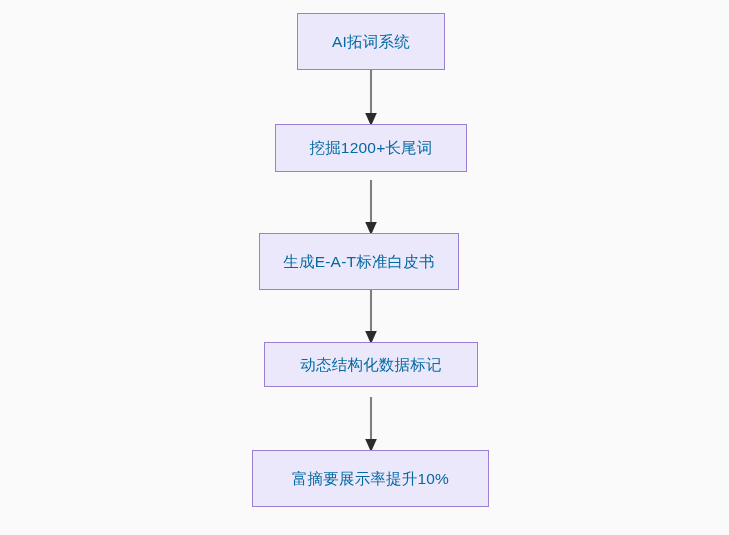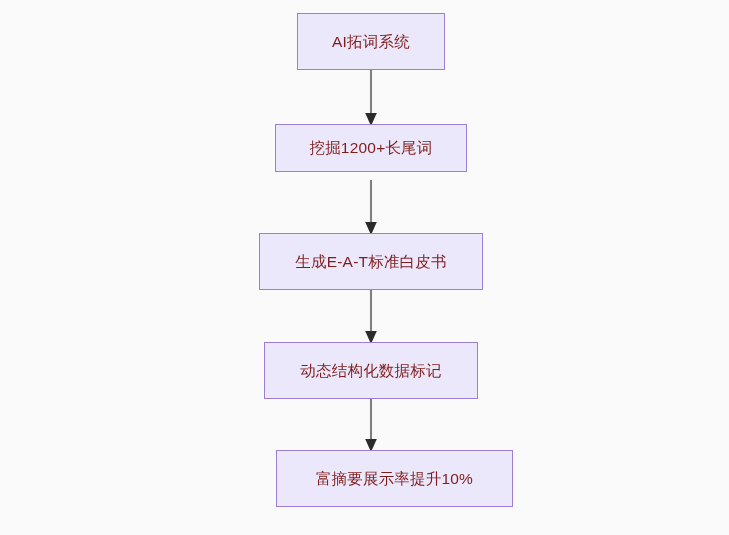--- a/index.html
+++ b/index.html
@@ -19,21 +19,21 @@
     height: 535px;
   }
   .node {
     position: absolute;
     box-sizing: border-box;
     background: #ece8fb;
     border: 1.6px solid #9c7fd4;
     display: flex;
     align-items: center;
     justify-content: center;
-    color: #7f1d1d;
+    color: #0369a1;
     font-size: 15.5px;
     line-height: 1;
     letter-spacing: 0.2px;
     white-space: nowrap;
   }
   .node-label {
     display: block;
   }
   .edge {
     position: absolute;
@@ -74,25 +74,25 @@
   </svg>
 
   <div class="node" style="left:297px; top:13px; width:148px; height:57px;">
     <span class="node-label">AI拓词系统</span>
   </div>
 
   <div class="node" style="left:275px; top:124px; width:192px; height:48px;">
     <span class="node-label">挖掘1200+长尾词</span>
   </div>
 
-  <div class="node" style="left:259px; top:233px; width:224px; height:57px;">
+  <div class="node" style="left:259px; top:233px; width:200px; height:57px;">
     <span class="node-label">生成E-A-T标准白皮书</span>
   </div>
 
-  <div class="node" style="left:264px; top:342px; width:214px; height:57px;">
+  <div class="node" style="left:264px; top:342px; width:214px; height:45px;">
     <span class="node-label">动态结构化数据标记</span>
   </div>
 
-  <div class="node" style="left:252px; top:450px; width:237px; height:57px;margin-left:24px;">
+  <div class="node" style="left:252px; top:450px; width:237px; height:57px;">
     <span class="node-label">富摘要展示率提升10%</span>
   </div>
 
 </div>
 
 </body></html>

